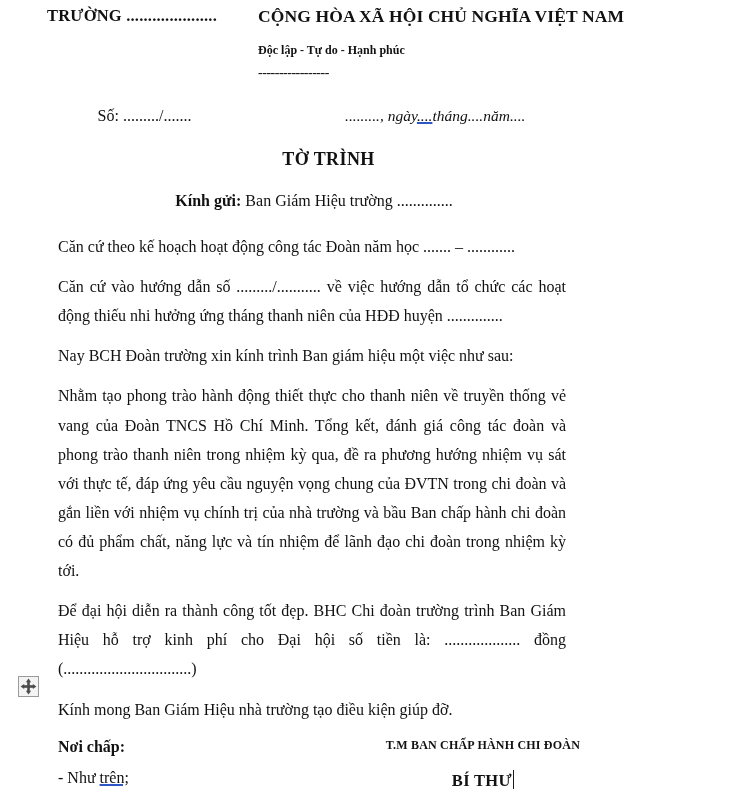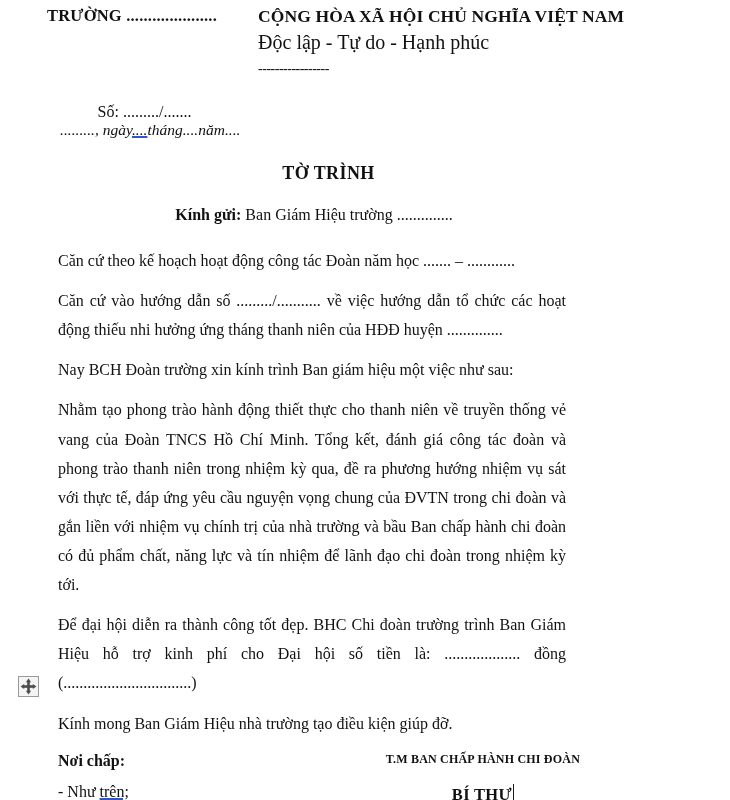--- a/index.html
+++ b/index.html
@@ -51,49 +51,48 @@
     letter-spacing: .2px;
     white-space: nowrap;
   }
   .nation-title {
     font-weight: bold;
     font-size: 17.5px;
     letter-spacing: .1px;
     white-space: nowrap;
   }
   .motto {
-    font-weight: normal;
-    font-size: 20px;
-    margin-top: 4px;
+    font-weight: bold;
+    font-size: 12px;
+    margin-top: 16px;
     white-space: nowrap;
   }
   .motto-rule {
     margin-top: 7px;
     font-size: 14px;
     letter-spacing: -0.5px;
     color: #111;
   }
 
   
   .num-date-row {
     display: flex;
-    flex-direction: column;
+    flex-direction: row;
     align-items: baseline;
     margin-top: 26px;
   }
   .doc-number {
     width: 285px;
     text-align: center;
     font-size: 16px;
     box-sizing: border-box;
     padding-left: 4px;
   }
   .doc-date {
     flex: 1;
-    text-align: center;
     font-style: italic;
     font-size: 15.5px;
     box-sizing: border-box;
     padding-right: 16px;
     padding-left: 60px;
   }
   .blue-underline {
     color: #111111;
     text-decoration: underline;
     text-decoration-color: #2d57c4;

